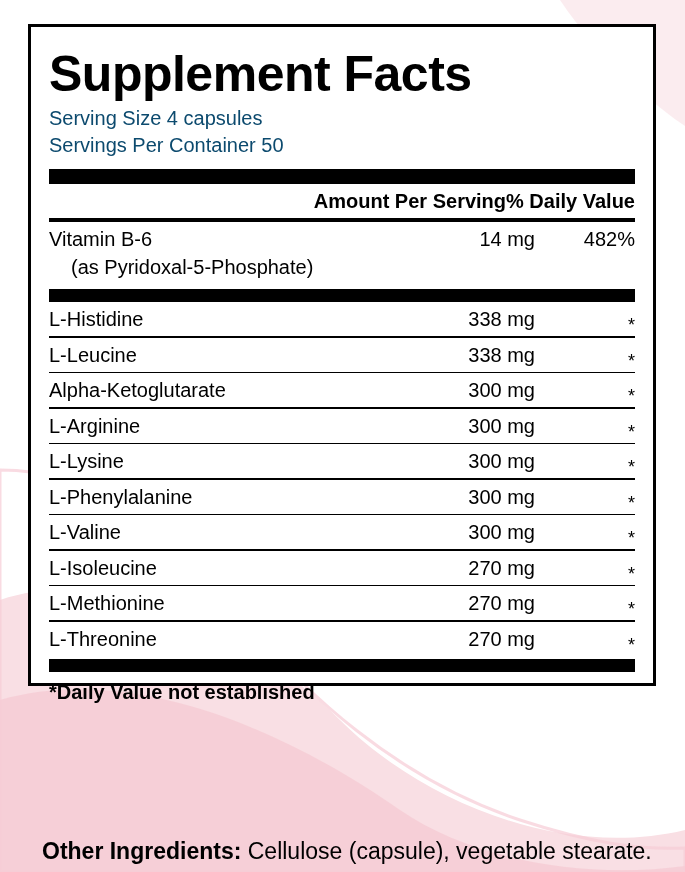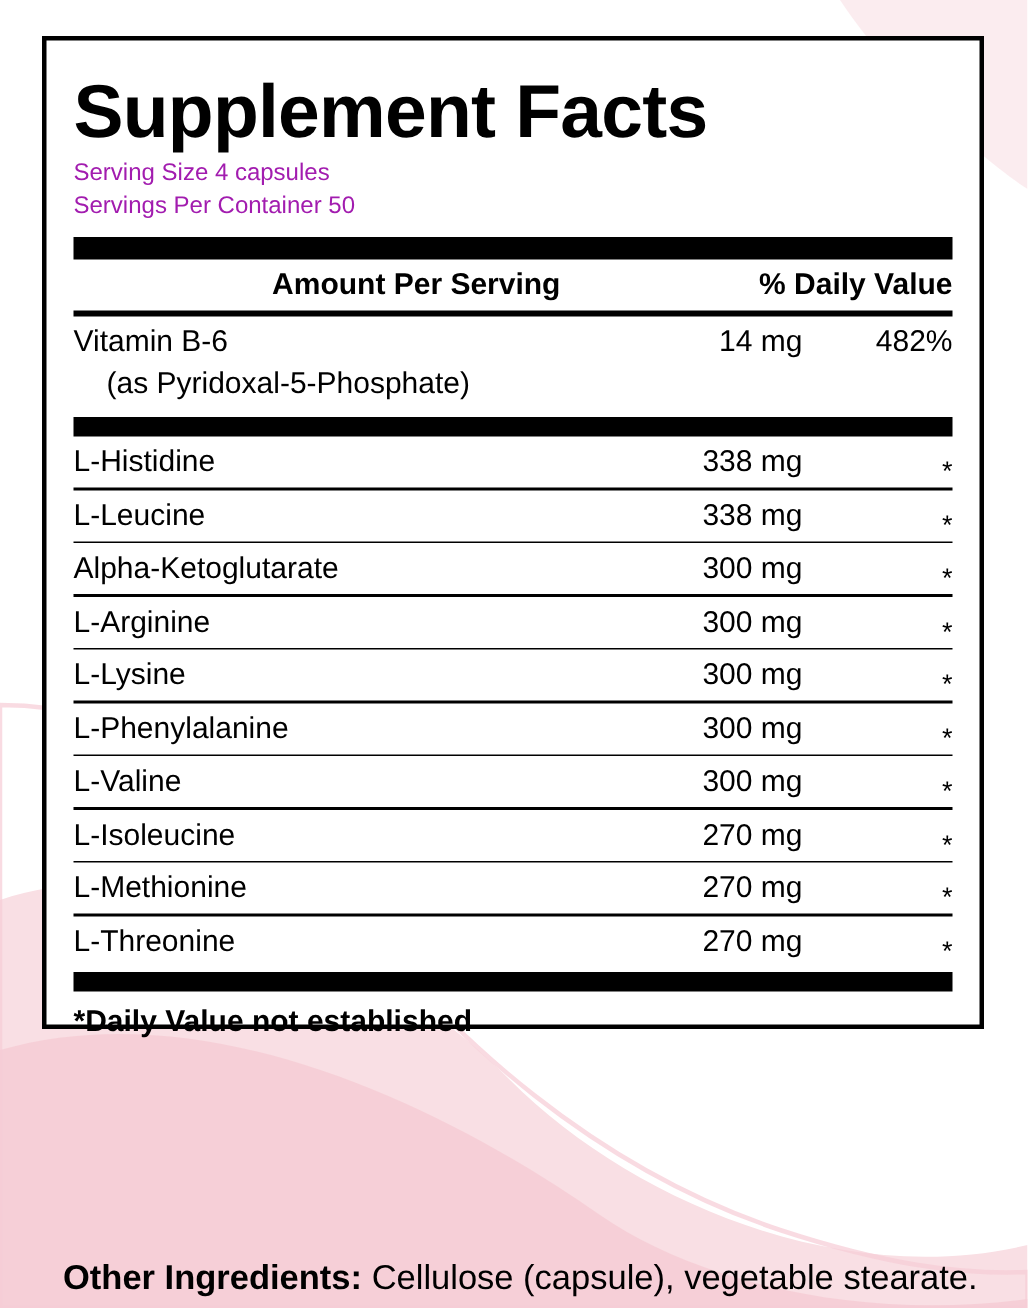--- a/index.html
+++ b/index.html
@@ -45,23 +45,23 @@
     font-weight: bold;
     letter-spacing: -0.5px;
     line-height: 1;
     margin-top: 22px;
     margin-bottom: 6px;
     text-align: left;
     white-space: nowrap;
   }
 
   .serving-line {
-    font-size: 16px;
+    font-size: 20px;
     line-height: 1.35;
-    color: #a21caf;
+    color: #0c4a6e;
   }
 
   .rule-thick {
     height: 15px;
     background: #000;
     margin-top: 10px;
   }
   .rule-thick-2 {
     height: 13px;
     background: #000;
@@ -81,21 +81,21 @@
     background: #000;
   }
 
   .hdr-row {
     display: flex;
     align-items: baseline;
     font-weight: bold;
     font-size: 20px;
     padding: 6px 0 5px 0;
   }
-  .hdr-row .hdr-left { flex: 1; text-align: center; }
+  .hdr-row .hdr-left { flex: 1; text-align: right; }
   .hdr-row .hdr-right { text-align: left; }
 
   .nutrient-row {
     display: flex;
     align-items: flex-end;
     font-size: 20px;
     padding: 6px 0 5px 0;
     position: relative;
   }
   .nutrient-row .n-name {

